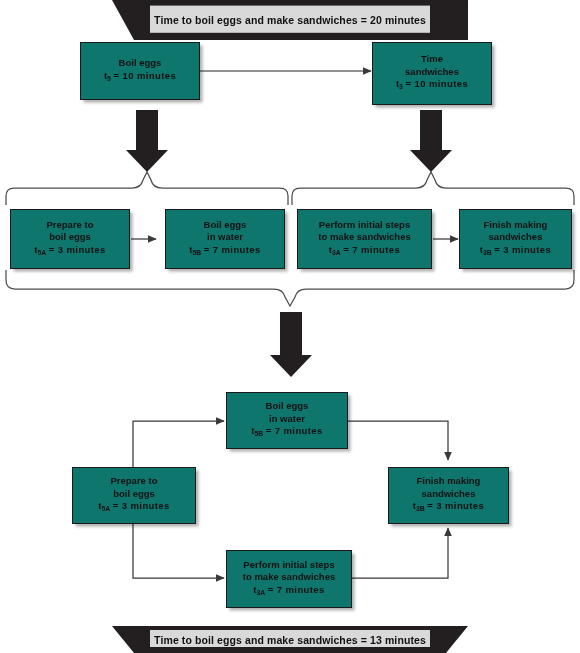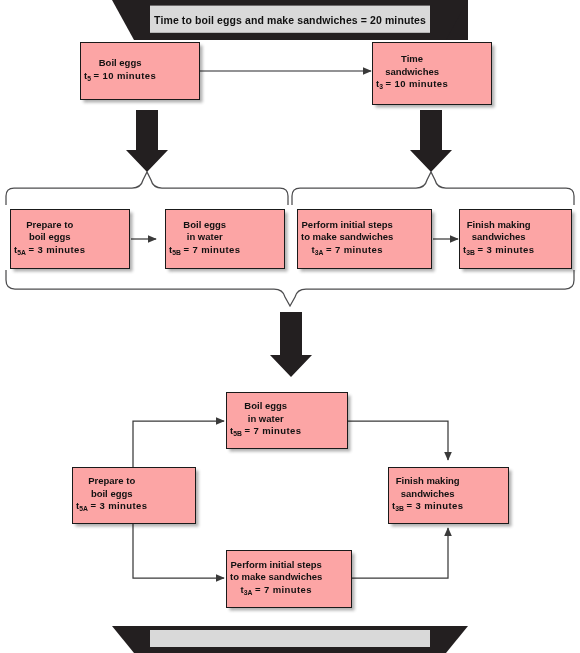--- a/index.html
+++ b/index.html
@@ -15,24 +15,24 @@
   .banner{position:absolute;}
   .banner .ribbon{position:absolute;left:0;top:0;width:100%;height:100%;}
   .banner .label{
     position:absolute;left:50%;top:50%;transform:translate(-50%,-50%);
     font-size:10.5px;font-weight:bold;letter-spacing:.1px;color:#111;
     white-space:nowrap;z-index:3;
   }
 
   
   .box{
-    position:absolute;background:#fca5a5;border:1px solid #1a1a1a;
+    position:absolute;background:#0f766e;border:1px solid #1a1a1a;
     box-sizing:border-box;
     box-shadow:2.5px 2.5px 3px rgba(0,0,0,.32);
-    display:flex;align-items:center;
+    display:flex;align-items:center;justify-content:center;
     z-index:4;
   }
   .box .txt{
     text-align:center;font-size:9.5px;line-height:12.5px;font-weight:bold;
     color:#111;padding:0 3px;
   }
   .box .txt .ln{display:block;white-space:nowrap;}
   .sub{font-size:6.8px;vertical-align:-2px;letter-spacing:0;}
   .eq{letter-spacing:.4px;}
 </style>
@@ -194,15 +194,16 @@
       <span class="ln">to make sandwiches</span>
       <span class="ln"><span>t</span><span class="sub">3A</span> <span class="eq">= 7 minutes</span></span>
     </div>
   </div>
 
   <div class="banner" style="left:112px;top:626px;width:356px;height:27px;">
     <svg class="ribbon" viewBox="0 0 356 27" preserveAspectRatio="none">
       <path d="M0,0 L356,0 L334,27 L22,27 Z" fill="#231f20"></path>
       <rect x="38" y="4" width="280" height="17" fill="#d9d9d9"></rect>
     </svg>
+    <div class="label">Time to boil eggs and make sandwiches = 13 minutes</div>
   </div>
 
 </div>
 
 </body></html>

